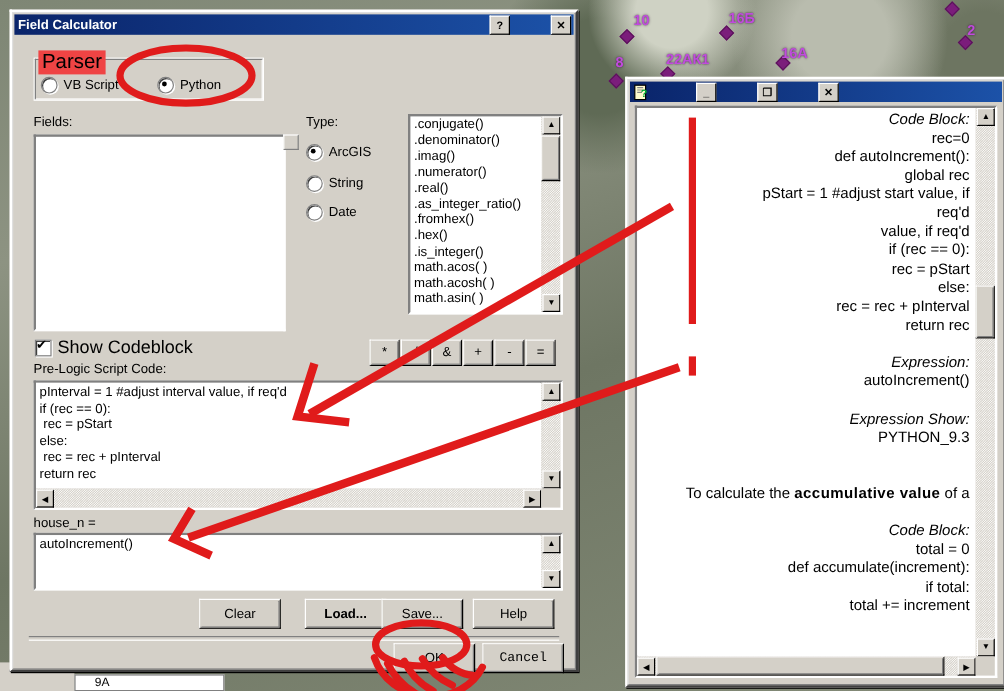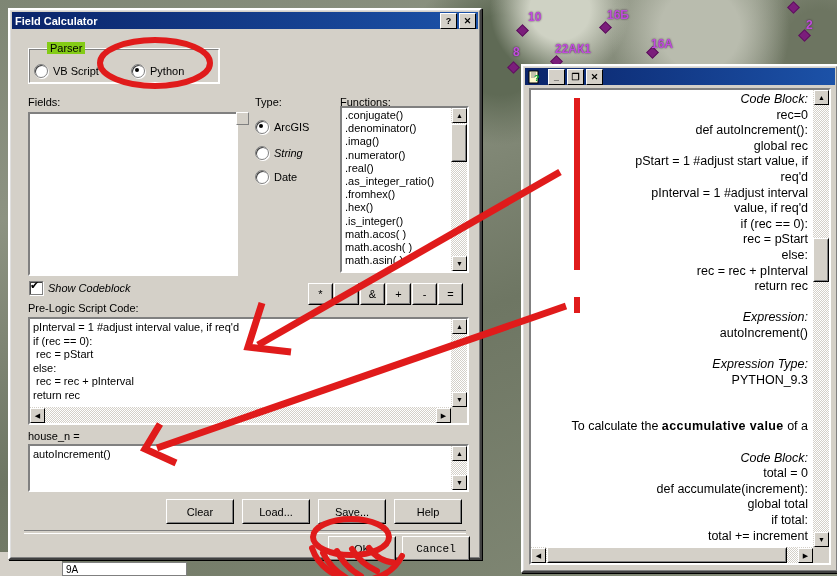--- a/index.html
+++ b/index.html
@@ -16,58 +16,58 @@
       radial-gradient(circle at 820px 45px, #6d7561 0 35px, rgba(109,117,97,0) 80px),
       radial-gradient(circle at 500px 55px, #5f6a55 0 40px, rgba(95,106,85,0) 90px),
       linear-gradient(160deg,#7e8674 0%,#8d9382 25%,#6e7663 55%,#848b78 100%);
   }
   .mpt{position:absolute;width:7px;height:7px;background:#7b1d7b;
        transform:rotate(45deg);border:1px solid #5c135c;}
   .mlbl{position:absolute;color:#c04bdd;font-size:12px;font-weight:bold;
         font-family:"Liberation Sans",sans-serif;text-shadow:0 0 2px #3a1d3a;}
   
   #bottom-table{position:absolute;left:62px;top:562px;width:125px;height:14px;
-     background:#fff;border:1px solid #808080;font-size:10px;padding-left:3px;
+     background:#fff;border:1px solid #808080;font-size:10px;padding-left:16px;
      line-height:14px;overflow:hidden;box-sizing:border-box;}
   #bottom-strip{position:absolute;left:0;top:552px;width:62px;height:24px;background:#d4d0c8;}
 
   
   .win{position:absolute;background:#d4d0c8;
        border:2px solid;border-color:#ffffff #404040 #404040 #ffffff;
        box-shadow:1px 1px 0 #000;}
   .win-inner{position:absolute;inset:0;border:1px solid;
        border-color:#dfdfdf #808080 #808080 #dfdfdf;}
   .titlebar{position:absolute;left:2px;top:2px;right:2px;height:17px;
-       display:flex;align-items:center;padding:0 2px 0 3px;}
+       display:flex;align-items:center;padding:0 2px 0 3px;gap:32px;}
   .titlebar.active{background:linear-gradient(90deg,#0a246a,#1c52a8);}
   .title-text{color:#fff;font-weight:bold;font-size:11px;flex:1;
        font-family:"Liberation Sans",sans-serif;white-space:nowrap;}
   .tbtn{width:15px;height:14px;background:#d4d0c8;margin-left:2px;
        border:1px solid;border-color:#ffffff #000 #000 #ffffff;
        font-size:9px;line-height:12px;text-align:center;font-weight:bold;
        font-family:"Liberation Sans",sans-serif;color:#000;
        display:flex;align-items:center;justify-content:center;}
   .sunken{background:#fff;border:2px solid;
        border-color:#808080 #ffffff #ffffff #808080;}
   .groupbox{position:absolute;border:1px solid #ffffff;
        box-shadow:inset 1px 1px 0 #808080;}
   .groupbox>.gb-border{position:absolute;inset:0;border:1px solid #808080;
        border-right-color:#fff;border-bottom-color:#fff;pointer-events:none;}
-  .gb-title{position:absolute;top:-7px;left:18px;background:#84cc16;
-       padding:0 3px;font-size:11px;}
+  .gb-title{position:absolute;top:-7px;left:3px;background:#ef4444;
+       padding:0 3px;font-size:17px;}
   .lbl{position:absolute;font-size:11px;white-space:nowrap;}
   .radio{position:absolute;display:flex;align-items:center;font-size:11px;
        white-space:nowrap;cursor:default;}
   .radio .dot{width:12px;height:12px;border-radius:50%;background:#fff;
        border:1px solid #808080;box-shadow:inset 1px 1px 0 #404040,
        inset -1px -1px 0 #fff, 1px 1px 0 #fff;margin-right:5px;
        position:relative;flex:0 0 auto;}
   .radio.on .dot::after{content:"";position:absolute;left:3px;top:3px;
        width:4px;height:4px;border-radius:50%;background:#000;}
-  .chk{position:absolute;display:flex;align-items:center;font-size:11px;font-style:italic;}
+  .chk{position:absolute;display:flex;align-items:center;font-size:15px;}
   .chk .box{width:12px;height:12px;background:#fff;border:1px solid #808080;
        box-shadow:inset 1px 1px 0 #404040,1px 1px 0 #fff;margin-right:5px;
        position:relative;flex:0 0 auto;}
   .chk.on .box::after{content:"✔";position:absolute;left:0px;top:-3px;
        font-size:11px;color:#000;font-family:"DejaVu Sans",sans-serif;}
   .btn{position:absolute;background:#d4d0c8;border:1px solid;
        border-color:#ffffff #000000 #000000 #ffffff;
        display:flex;align-items:center;justify-content:center;
        font-size:11px;font-family:"Liberation Sans",sans-serif;cursor:default;}
   .btn>span{border:1px solid;border-color:#d4d0c8 #808080 #808080 #d4d0c8;
@@ -157,31 +157,31 @@
   <div class="listbox" style="left:18px;top:102px;width:206px;height:160px;"></div>
   <div style="position:absolute;left:226px;top:102px;width:11px;height:11px;
               background:#d4d0c8;border:1px solid;
               border-color:#fff #808080 #808080 #fff;"></div>
 
   <div class="lbl" style="left:245px;top:86px;">Type:</div>
   <div class="radio on" style="left:245px;top:110px;">
     <span class="dot"></span>
     <span>ArcGIS</span>
   </div>
-  <div class="radio" style="left:245px;top:136px;font-style:italic;">
+  <div class="radio" style="left:245px;top:136px;">
     <span class="dot"></span>
     <span>String</span>
   </div>
   <div class="radio" style="left:245px;top:160px;">
     <span class="dot"></span>
     <span>Date</span>
   </div>
 
   <div class="lbl" style="left:330px;top:86px;">Functions:</div>
-  <div class="listbox" style="left:330px;top:96px;width:125px;height:163px;">
+  <div class="listbox" style="left:330px;top:85px;width:125px;height:163px;">
     <div id="functions-items" style="position:absolute;left:0;top:1px;right:17px;">
         <div class="listitem">.conjugate()</div>
         <div class="listitem">.denominator()</div>
         <div class="listitem">.imag()</div>
         <div class="listitem">.numerator()</div>
         <div class="listitem">.real()</div>
         <div class="listitem">.as_integer_ratio()</div>
         <div class="listitem">.fromhex()</div>
         <div class="listitem">.hex()</div>
         <div class="listitem">.is_integer()</div>
@@ -242,21 +242,21 @@
   <div class="sunken" style="position:absolute;left:18px;top:434px;width:437px;height:44px;">
     <div class="codearea" style="left:0;top:0;right:17px;bottom:0;">autoIncrement()</div>
     <div class="vsb" style="right:0;top:0;bottom:0;width:16px;"></div>
     <div class="sbtn" style="right:0;top:0;">▲</div>
     <div class="sbtn" style="right:0;bottom:0;">▼</div>
   </div>
 
   <div class="btn" style="left:156px;top:489px;width:66px;height:23px;">
     <span>Clear</span>
     </div>
-  <div class="btn" style="left:232px;top:489px;width:66px;height:23px;">
+  <div class="btn" style="left:244px;top:489px;width:66px;height:23px;font-weight:bold;">
     <span>Load...</span>
     </div>
   <div class="btn" style="left:308px;top:489px;width:66px;height:23px;">
     <span>Save...</span>
     </div>
   <div class="btn" style="left:384px;top:489px;width:66px;height:23px;">
     <span>Help</span>
     </div>
 
   <div class="sep" style="left:14px;top:520px;width:442px;"></div>
@@ -286,41 +286,39 @@
 
   <div class="sunken" style="position:absolute;left:6px;top:22px;right:6px;bottom:6px;">
     <div class="helpbody" style="left:0;top:0;right:17px;bottom:17px;text-align:right;">
       <div id="help-lines" style="padding-top:2px;">
           <div class="hp ital">Code Block:</div>
           <div class="hp">rec=0</div>
           <div class="hp">def autoIncrement():</div>
           <div class="hp"> global rec</div>
           <div class="hp"> pStart = 1 #adjust start value, if</div>
           <div class="hp">req'd</div>
-          <div class="hp"> pInterval = 1 #adjust interval</div>
           <div class="hp">value, if req'd</div>
           <div class="hp"> if (rec == 0):</div>
           <div class="hp">  rec = pStart</div>
           <div class="hp"> else:</div>
           <div class="hp">  rec = rec + pInterval</div>
           <div class="hp"> return rec</div>
           <div class="hp">&nbsp;</div>
           <div class="hp ital">Expression:</div>
           <div class="hp">autoIncrement()</div>
           <div class="hp">&nbsp;</div>
-          <div class="hp ital">Expression Type:</div>
+          <div class="hp ital">Expression Show:</div>
           <div class="hp">PYTHON_9.3</div>
           <div class="hp">&nbsp;</div>
           <div class="hp">&nbsp;</div>
           <div class="hp wide">To calculate the <b style="letter-spacing: 0.4px;">accumulative value</b> of a</div>
           <div class="hp">&nbsp;</div>
           <div class="hp ital">Code Block:</div>
           <div class="hp">total = 0</div>
           <div class="hp">def accumulate(increment):</div>
-          <div class="hp"> global total</div>
           <div class="hp"> if total:</div>
           <div class="hp">  total += increment</div>
         </div>
     </div>
     <div class="vsb" style="right:0;top:0;bottom:16px;width:16px;"></div>
     <div class="sbtn" style="right:0;top:0;">▲</div>
     <div class="sbtn" style="right:0;bottom:16px;">▼</div>
     <div class="sthumb" style="right:0;top:148px;width:16px;height:44px;"></div>
     <div class="hsb" style="left:0;right:16px;bottom:0;height:16px;"></div>
     <div class="sbtn" style="left:0;bottom:0;">◀</div>

